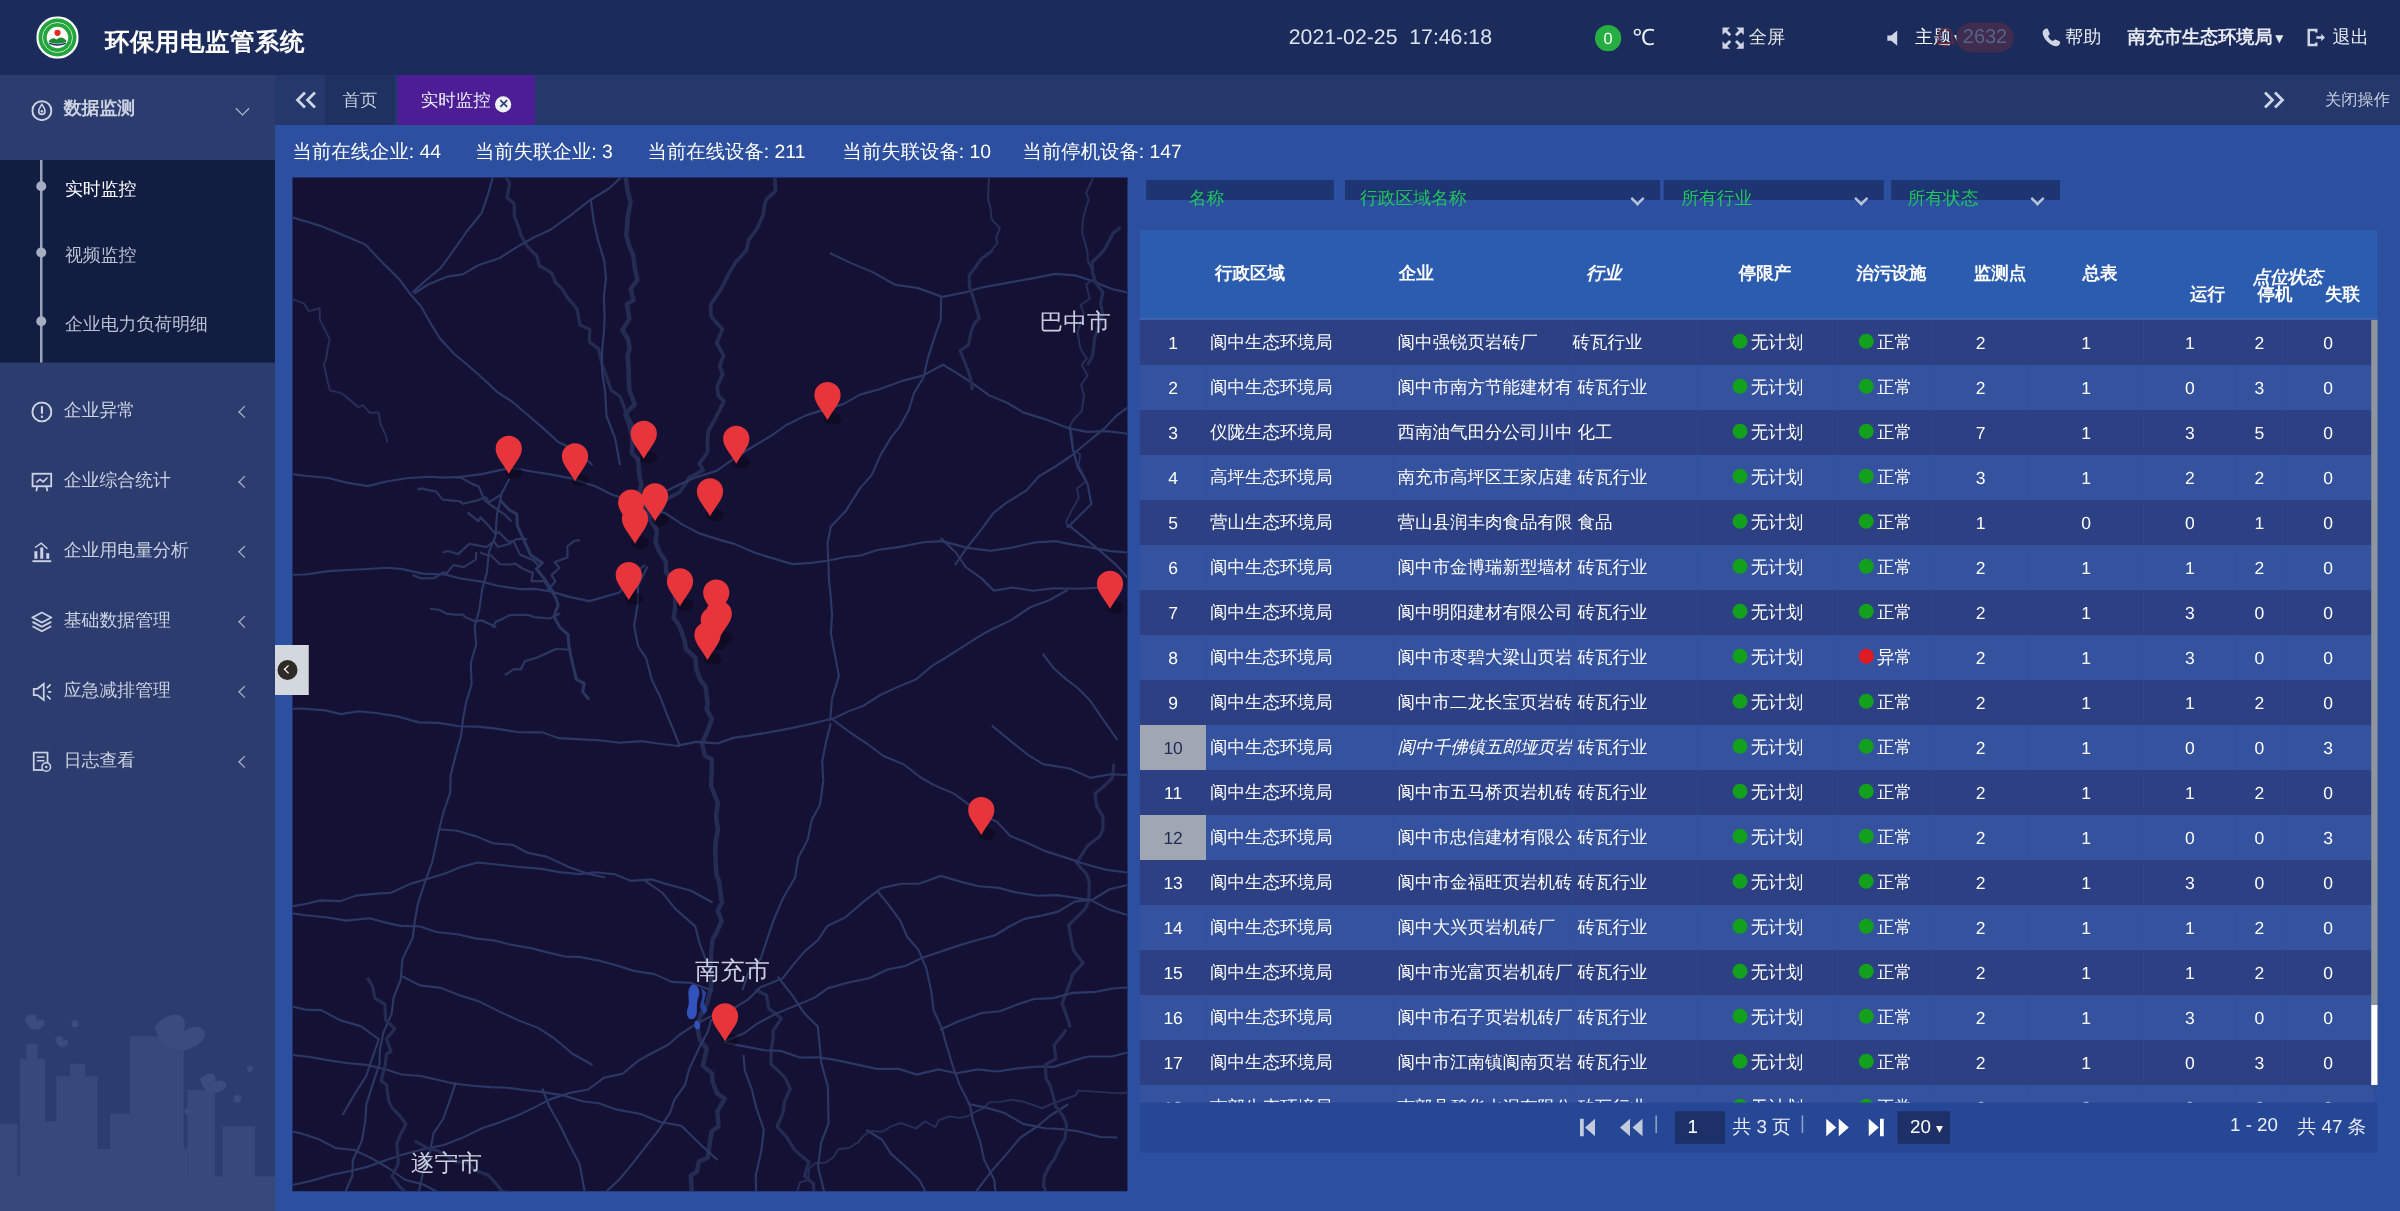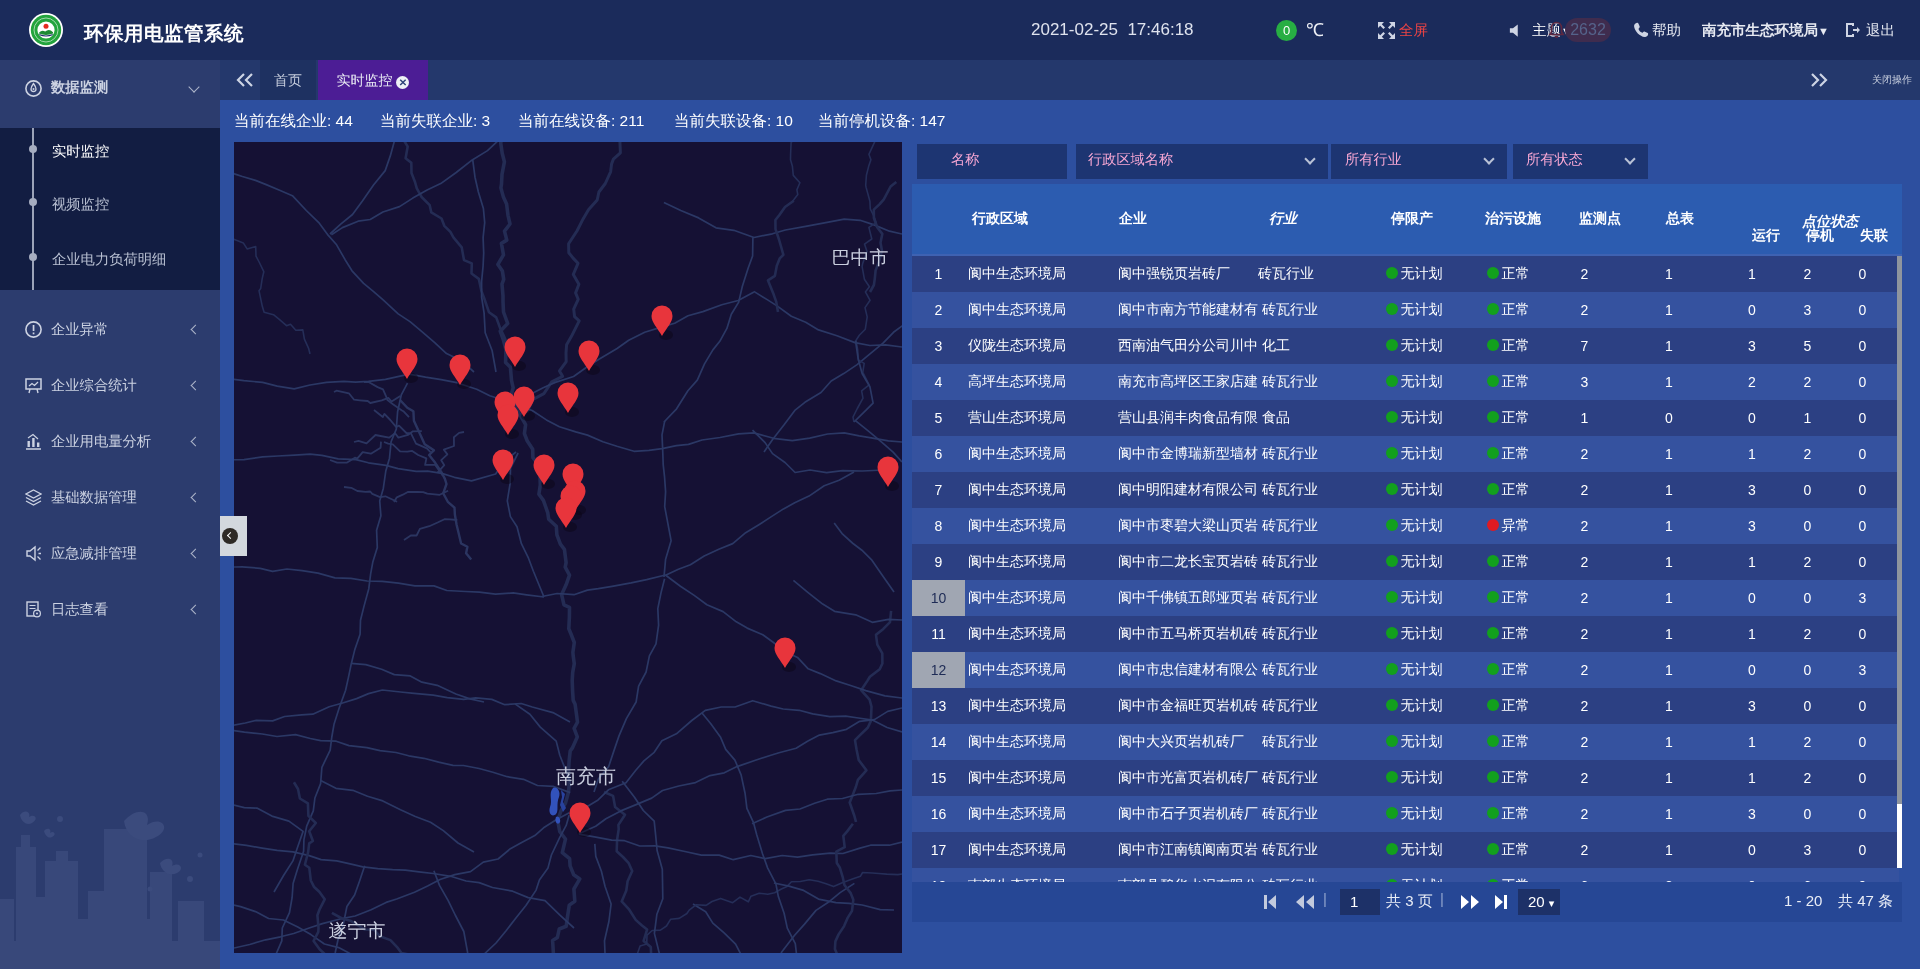--- a/index.html
+++ b/index.html
@@ -24,34 +24,34 @@
   .submenu { background:#121d42; height:162px; position:relative; }
   .subline { position:absolute; left:32px; top:0; width:2px; height:162px; background:#9ba3b8; }
   .subitem { position:absolute; left:52px; color:#b9c0d2; font-size:14.3px; }
   .subdot { position:absolute; left:29px; width:8px; height:8px; border-radius:50%; background:#a6adc0; }
 
   
   .tabbar { position:absolute; left:220px; top:60px; width:1700px; height:40px; background:#24386c; z-index:10; }
   .tab { position:absolute; top:0; height:40px; line-height:40px; text-align:center; color:#c6cddd; font-size:14px; }
   .tab.home { left:40px; width:56px; background:#1e3161; }
   .tab.active { left:98px; width:110px; background:#4c1d95; color:#e9ecf4; }
-  .tb-right { position:absolute; right:8px; top:0; height:40px; line-height:40px; color:#c6cddd; font-size:10px; }
+  .tb-right { position:absolute; right:8px; top:0; height:40px; line-height:40px; color:#c6cddd; font-size:13px; }
 
   
   .stats { position:absolute; left:220px; top:100px; width:1700px; height:40px; color:#fff; font-size:15.5px; }
   .stats span { position:absolute; top:11px; }
 
   
   .map { position:absolute; left:234px; top:142px; width:668px; height:811px; background:#151134; overflow:hidden; }
 
   
   .handle { position:absolute; left:220px; top:516px; width:27px; height:40px; background:#d3d8de; z-index:5; }
   .handle .hc { position:absolute; left:2px; top:12px; width:16px; height:16px; border-radius:50%; background:#2e2a26; }
   .handle .hv { position:absolute; left:7.5px; top:17px; width:5px; height:5px; border-left:1.8px solid #fff; border-bottom:1.8px solid #fff; transform:rotate(45deg); }
-  .fbox { position:absolute; top:144px; height:35px; background:#1d3572; color:#f9a8d4; font-size:14.2px; line-height:31px; }
+  .fbox { position:absolute; top:144px; height:16px; background:#1d3572; color:#22c55e; font-size:14.2px; line-height:31px; }
   .fbox .chev { position:absolute; right:14px; top:11px; width:8px; height:8px; border-left:2px solid #b9c2d6; border-bottom:2px solid #b9c2d6; transform:rotate(-45deg); }
 
   .thead { position:absolute; left:912px; top:184px; width:990px; height:72px; background:#2c5cb0; z-index:3; border-bottom:2px solid #3e62b2; }
   .thead span { position:absolute; color:#fff; font-weight:bold; font-size:14px; transform:translateX(-50%); white-space:nowrap; }
   table.grid { position:absolute; left:912px; top:256px; width:986px; border-collapse:collapse; table-layout:fixed; }
   .grid td { font-size:14px; color:#fff; text-align:center; height:36px; padding:0; white-space:nowrap; overflow:hidden; }
   .rowd td { background:#2c4083; }
   .rowl td { background:#35529f; }
   .dot { display:inline-block; width:12px; height:12px; border-radius:50%; vertical-align:-1px; margin-right:3px; }
   .gdot { background:#12a01d; }
@@ -82,21 +82,21 @@
   <span style="position:absolute; left:1276px; top:20px; width:21px; height:21px; border-radius:50%; background:#27ae43; color:#fff; font-size:13px; text-align:center; line-height:21px;">0</span>
   <span class="hitem" style="left:1306px; font-size:18px; color:#eef0f6;">℃</span>
   <svg style="position:absolute; left:1377px; top:21px;" width="19" height="19" viewBox="0 0 19 19">
       <g fill="#cfd5e4">
         <path d="M1 1 L7 1 L4.8 3.2 L8 6.4 L6.4 8 L3.2 4.8 L1 7 Z"></path>
         <path d="M18 1 L18 7 L15.8 4.8 L12.6 8 L11 6.4 L14.2 3.2 L12 1 Z"></path>
         <path d="M1 18 L1 12 L3.2 14.2 L6.4 11 L8 12.6 L4.8 15.8 L7 18 Z"></path>
         <path d="M18 18 L12 18 L14.2 15.8 L11 12.6 L12.6 11 L15.8 14.2 L18 12 Z"></path>
       </g>
     </svg>
-  <span class="hitem" style="left:1399px; color:#ef4444;">全屏</span>
+  <span class="hitem" style="left:1399px; color:#e5e5e5;">全屏</span>
   <span class="hitem" style="left:1532px; color:#ffffff;text-align:center;">主题<span style="font-size:11px;">▼</span></span>
   <svg style="position:absolute; left:1509px; top:23px;" width="14" height="15" viewBox="0 0 16 16">
       <path d="M10 1 L10 15 L4.5 10.5 L1 10.5 L1 5.5 L4.5 5.5 Z" fill="#cfd5e4"></path>
     </svg>
   <svg style="position:absolute; left:1548px; top:21px;" width="17" height="18" viewBox="0 0 17 18">
       <path d="M8.5 1.5 C11.5 1.5 13.5 3.8 13.5 7 L13.5 11 L15.2 13.5 L1.8 13.5 L3.5 11 L3.5 7 C3.5 3.8 5.5 1.5 8.5 1.5 Z" fill="none" stroke="#5e2840" stroke-width="1.6"></path>
       <path d="M6.5 15 A2 2 0 0 0 10.5 15 Z" fill="#5e2840"></path>
     </svg>
   <span style="position:absolute; left:1565px; top:18px; width:46px; height:24px; border-radius:12px; background:#3f2c4e; color:#55638a; font-size:16px; text-align:center; line-height:24px;">2632</span>
   <svg style="position:absolute; left:1633px; top:22px;" width="16" height="16" viewBox="0 0 16 16">
@@ -527,21 +527,21 @@
       <td><span class="dot gdot"></span>正常</td>
       <td>2</td>
         <td>1</td>
         <td>1</td>
         <td>2</td>
         <td>0</td>
     </tr>
     <tr class="rowl">
       <td class="numgray">10</td>
       <td style="text-align:left; padding-left:3px;">阆中生态环境局</td>
-      <td style="text-align:left; padding-left:3px;">阆中千佛镇五郎垭页岩</td>
+      <td style="text-align:left; padding-left:3px;font-style:italic;">阆中千佛镇五郎垭页岩</td>
       <td style="text-align:left; padding-left:4px;">砖瓦行业</td>
       <td><span class="dot gdot"></span>无计划</td>
       <td><span class="dot gdot"></span>正常</td>
       <td>2</td>
         <td>1</td>
         <td>0</td>
         <td>0</td>
         <td>3</td>
     </tr>
     <tr class="rowd">

